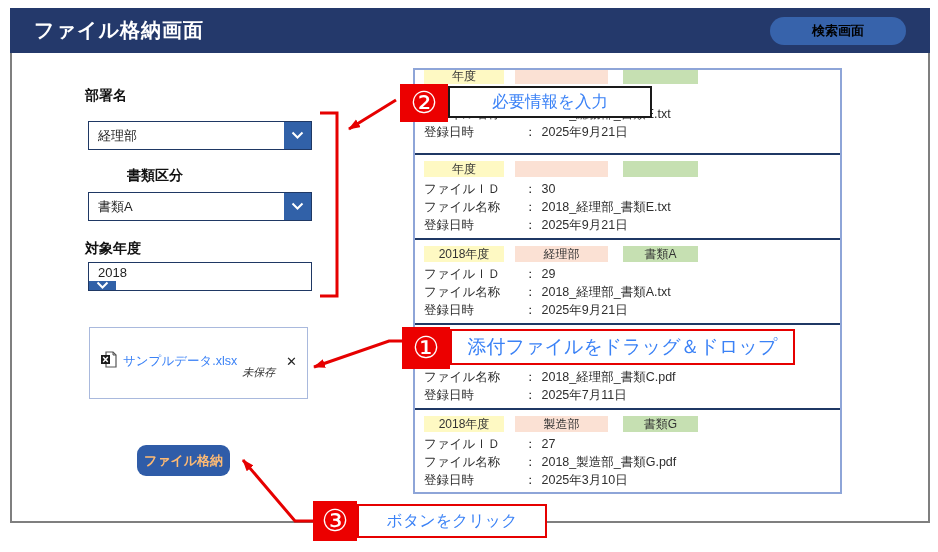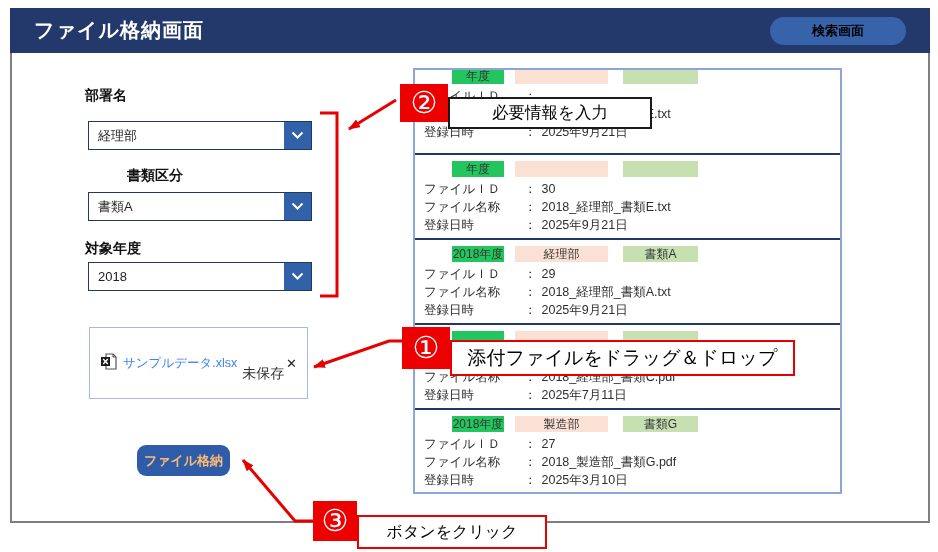--- a/index.html
+++ b/index.html
@@ -23,52 +23,52 @@
   .fld-label { position:absolute; font-size:14px; font-weight:bold; color:#111; }
   .dropdown { position:absolute; width:224px; height:29px; background:#fff;
     border:1.5px solid #1f3864; display:flex; align-items:stretch; cursor:pointer; }
   .dd-value { flex:1; font-size:13px; color:#222; display:flex; align-items:center; padding-left:9px; }
   .dd-btn { width:27px; background:#3161a8; display:flex; align-items:center; justify-content:center; }
 
   .attach-box { position:absolute; left:89px; top:327px; width:219px; height:72px;
     border:1.5px solid #a9b9dd; background:#fff; }
   .attach-row1 { display:flex; align-items:center; margin:10px 10px 0 10px; }
   .attach-name { font-size:12.5px; color:#3b82f6; margin-left:6px; }
-  .attach-status { font-size:14px; color:#333; margin-left:5px; transform:translateY(-5px);margin-top:32px; }
+  .attach-status { font-size:11px; font-style:italic; color:#333; margin-left:5px; transform:translateY(-5px);margin-top:32px; }
   .attach-close { margin-left:auto; font-size:13px; color:#222; cursor:pointer; }
   .attach-row2 { display:flex; align-items:center; margin:11px 10px 0 8px; cursor:pointer; }
   .attach-label { font-size:13px; color:#222; margin-left:4px; }
 
   .submit-btn { position:absolute; left:137px; top:445px; width:93px; height:31px;
     background:#2f5ca8; border:none; border-radius:9px; color:#fdba74; font-weight:bold;
     font-size:13px; display:flex; align-items:center; justify-content:center; cursor:pointer; }
 
   
   .panel { position:absolute; left:413px; top:68px; width:429px; height:426px;
     border:2px solid #8ea5d8; background:#fff; overflow:hidden; }
   .item { position:absolute; left:0; width:425px; height:85px;
     border-bottom:2px solid #1f3864; padding:6px 0 0 9px; background:#fff; }
   .item.first { top:-8px; height:93px; }
   .item.last  { border-bottom:none; height:81px; }
   .tag-row { height:16px; margin-bottom:3px; display:flex; }
   .tag { height:16px; font-size:12px; color:#333; display:flex; align-items:center;
     justify-content:center; }
-  .tag-year { width:52px; background:#22c55e;margin-left:28px; }
+  .tag-year { width:80px; background:#fef9c3; }
   .tag-dept { width:93px; background:#fbe1d4; margin-left:11px; }
   .tag-cat  { width:75px; background:#c6e0b2; margin-left:15px; }
   .row { height:18px; line-height:18px; font-size:12.5px; color:#2e2e2e; display:flex; }
   .row .lbl { width:100px; }
   .row .colon { margin-right:5px; }
 
   
   .anno-square { position:absolute; background:#ec0000; display:flex; align-items:center;
     justify-content:center; color:#fff; z-index:60; }
   .anno-square .num { font-size:30px; line-height:1; color:#fff; }
   .anno-box { position:absolute; background:#fff; display:flex; align-items:center;
-    justify-content:center; color:#000000; z-index:60;margin-top:11px; }
+    justify-content:center; color:#3b82f6; z-index:60; }
   .bb-black { border:2px solid #1a1a1a; }
   .bb-red { border:2px solid #e60000; }
   svg.overlay { position:absolute; left:0; top:0; z-index:55; pointer-events:none; }
 </style>
 </head>
 <body>
 
 <div class="stage">
   <div class="frame"></div>
 
@@ -91,21 +91,21 @@
   <div class="dropdown" style="left:88px; top:192px;">
     <div class="dd-value">書類A</div>
     <div class="dd-btn">
       <svg width="13" height="9" viewBox="0 0 13 9">
           <polyline points="1.5,1.5 6.5,6.5 11.5,1.5" stroke="#fff" stroke-width="2" fill="none"></polyline>
         </svg>
     </div>
   </div>
 
   <div class="fld-label" style="left:85px; top:240px;">対象年度</div>
-  <div class="dropdown" style="left:88px; top:262px;">
+  <div class="dropdown" style="left:88px; top:262px;flex-direction:column;">
     <div class="dd-value">2018</div>
     <div class="dd-btn">
       <svg width="13" height="9" viewBox="0 0 13 9">
           <polyline points="1.5,1.5 6.5,6.5 11.5,1.5" stroke="#fff" stroke-width="2" fill="none"></polyline>
         </svg>
     </div>
   </div>
 
   <div class="attach-box">
     <div class="attach-row1">

